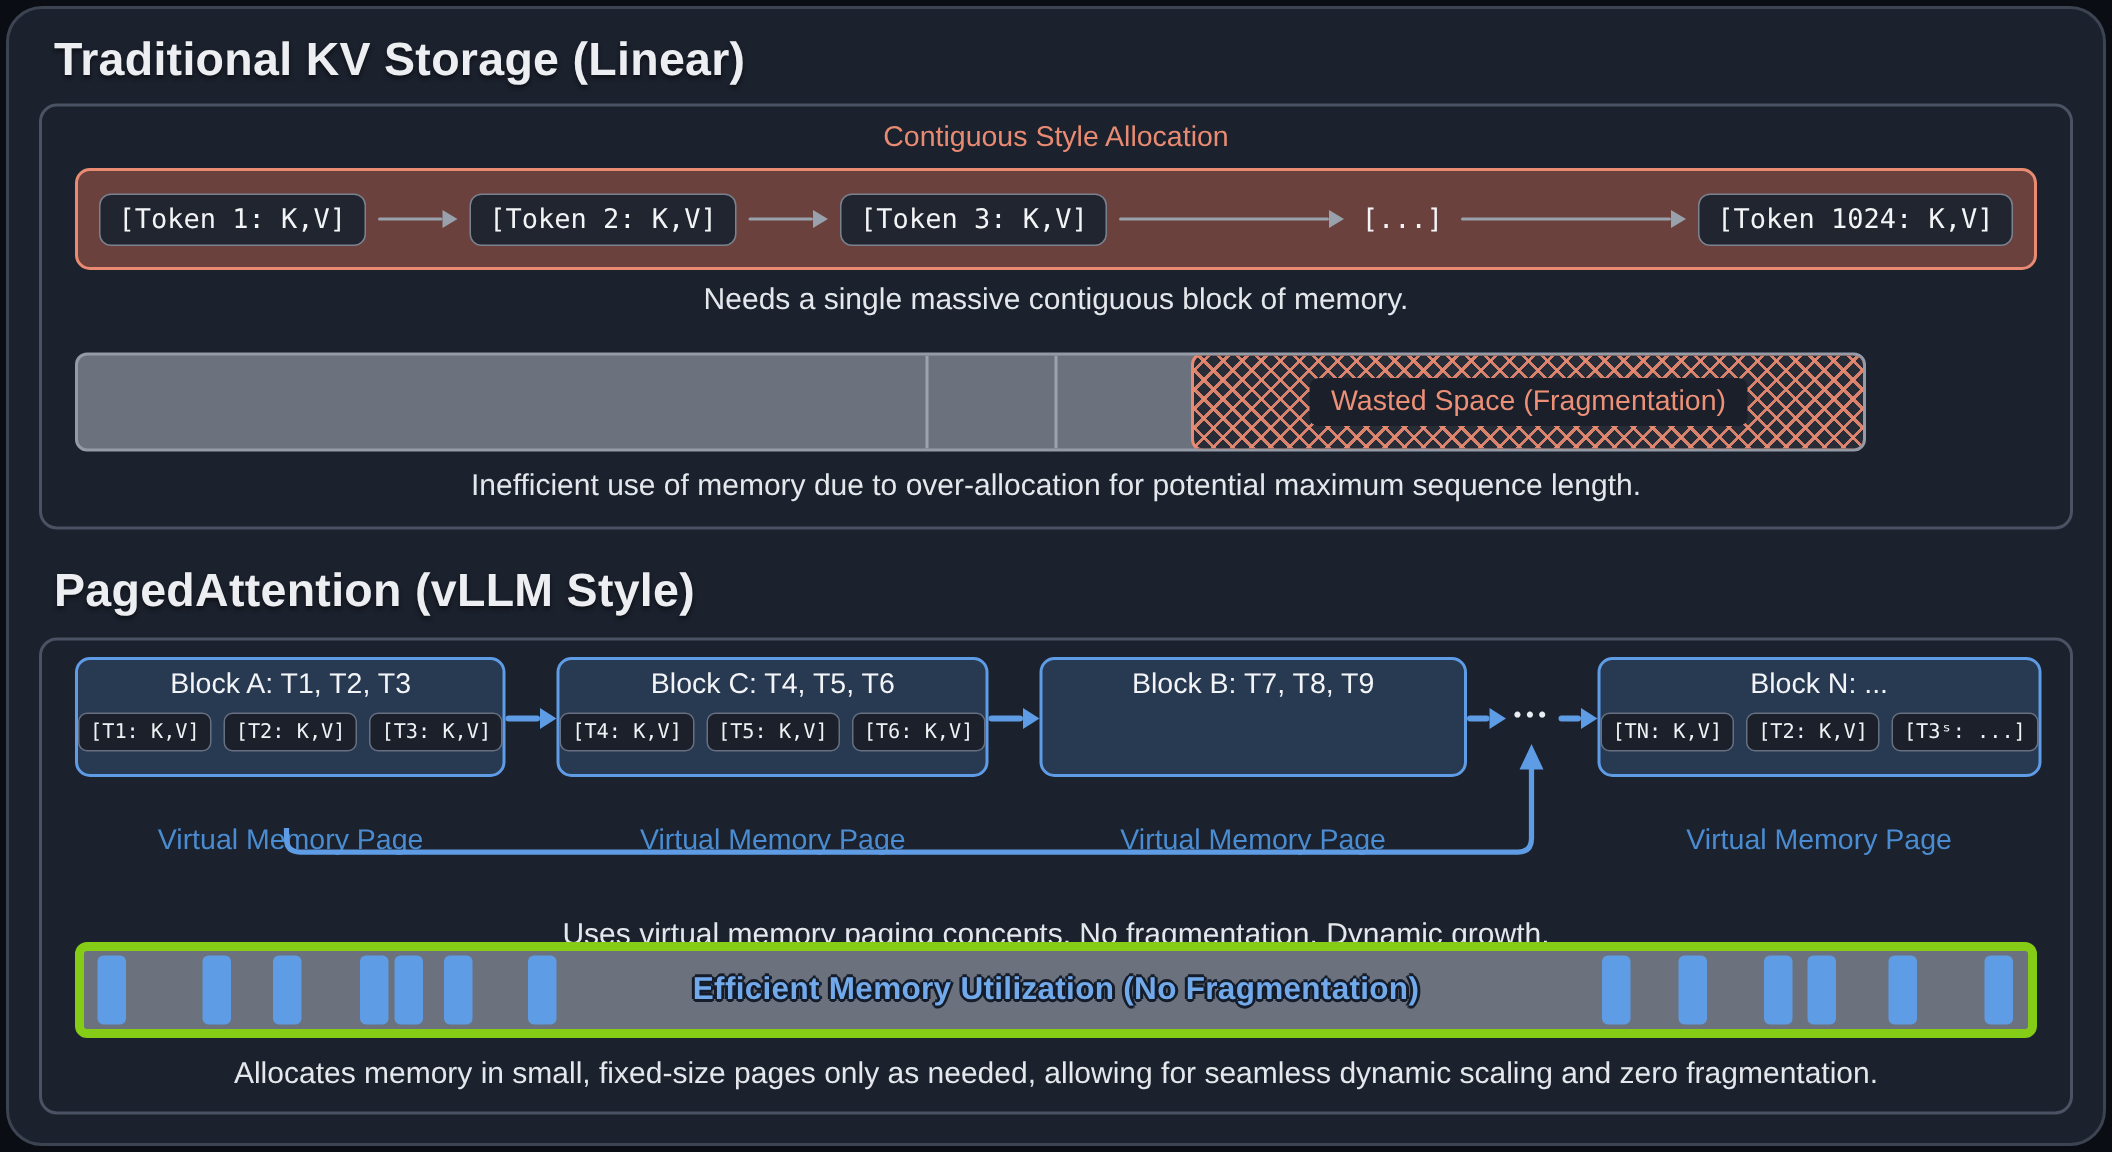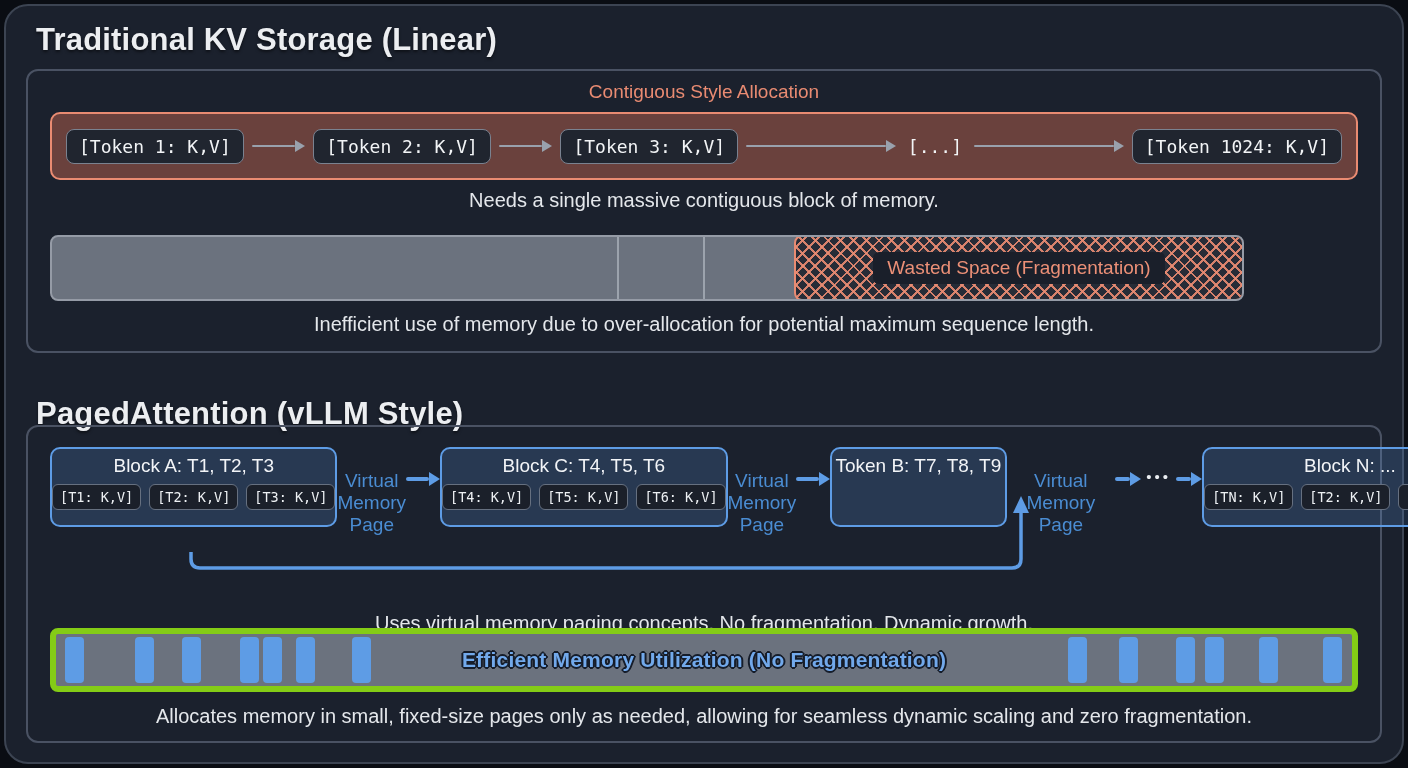--- a/index.html
+++ b/index.html
@@ -5,21 +5,21 @@
   * { margin:0; padding:0; box-sizing:border-box; }
   html,body { width:1408px; height:768px; background:#0a0d13; overflow:hidden; }
   body { font-family:"Liberation Sans", sans-serif; }
 
   .canvas { position:relative; width:1408px; height:768px; background:#0a0d13; }
   .frame  { position:absolute; inset:4px; background:#1b212d; border:2px solid #3c4452; border-radius:24px; }
 
   .h-title { position:absolute; left:30px; font-size:31px; font-weight:bold; color:#eceef1;
              letter-spacing:.2px; text-shadow:0 2px 3px rgba(0,0,0,.5); }
   .h1 { top:16px; }
-  .h2 { top:390px; }
+  .h2 { top:370px; }
 
   .panel { position:absolute; left:20px; width:1356px; border:2px solid #4a5263; border-radius:12px; }
   .panel1 { top:63px;  height:284px; }
   .panel2 { top:419px; height:318px; }
 
   .caption { position:absolute; left:0; right:0; text-align:center; font-size:20px; color:#e4e7eb; }
 
   
   .alloc-label { position:absolute; top:10px; left:0; right:0; text-align:center;
                  font-size:19px; color:#e98b72; }
@@ -52,21 +52,21 @@
              repeating-linear-gradient(45deg,  rgba(233,139,114,.9) 0 2px, transparent 2px 9px),
              repeating-linear-gradient(-45deg, rgba(233,139,114,.9) 0 2px, transparent 2px 9px),
              #272c37;
            display:flex; align-items:center; justify-content:center; }
   .wasted-label { background:#1a1f2a; border-radius:6px; padding:5px 14px;
                   font-size:19px; color:#ec9077; white-space:nowrap; }
 
   
   .blocks-row { position:absolute; left:22px; top:11px; width:1308px;
                 display:flex; align-items:flex-start; }
-  .block-col { display:flex; align-items:center; }
+  .block-col { display:flex; flex-direction:column; }
   .w285 { flex:0 0 285px; } .w282 { flex:0 0 282px; }
   .block { width:100%; height:80px; border:2.5px solid #5e9ce5; border-radius:10px;
            background:rgba(94,156,229,0.20); padding-top:6px; }
   .block-title { text-align:center; font-size:19px; color:#f2f4f7; }
   .block-tokens { display:flex; justify-content:center; gap:8px; margin-top:7px; }
   .btok { background:#1b202a; border:1.5px solid #667080; border-radius:6px;
           color:#eef1f4; font-family:"DejaVu Sans Mono", monospace; font-size:13.5px;
           padding:4px 7px; white-space:nowrap; }
   .vmp { margin-top:32px; font-size:19px; color:#4a8cd2; text-align:center; }
 
@@ -175,21 +175,21 @@
           <div class="vmp">Virtual Memory Page</div>
         </div>
 
         <div class="arrow blue conn-long">
             <i class="shaft"></i>
             <i class="head"></i>
           </div>
 
         <div class="block-col w285">
           <div class="block">
-            <div class="block-title">Token B: T7, T8, T9</div>
+            <div class="block-title">Block B: T7, T8, T9</div>
           </div>
           <div class="vmp">Virtual Memory Page</div>
         </div>
 
         <div class="arrow blue conn-short">
             <i class="shaft"></i>
             <i class="head"></i>
           </div>
         <div class="dots">•••</div>
         <div class="arrow blue conn-short">

